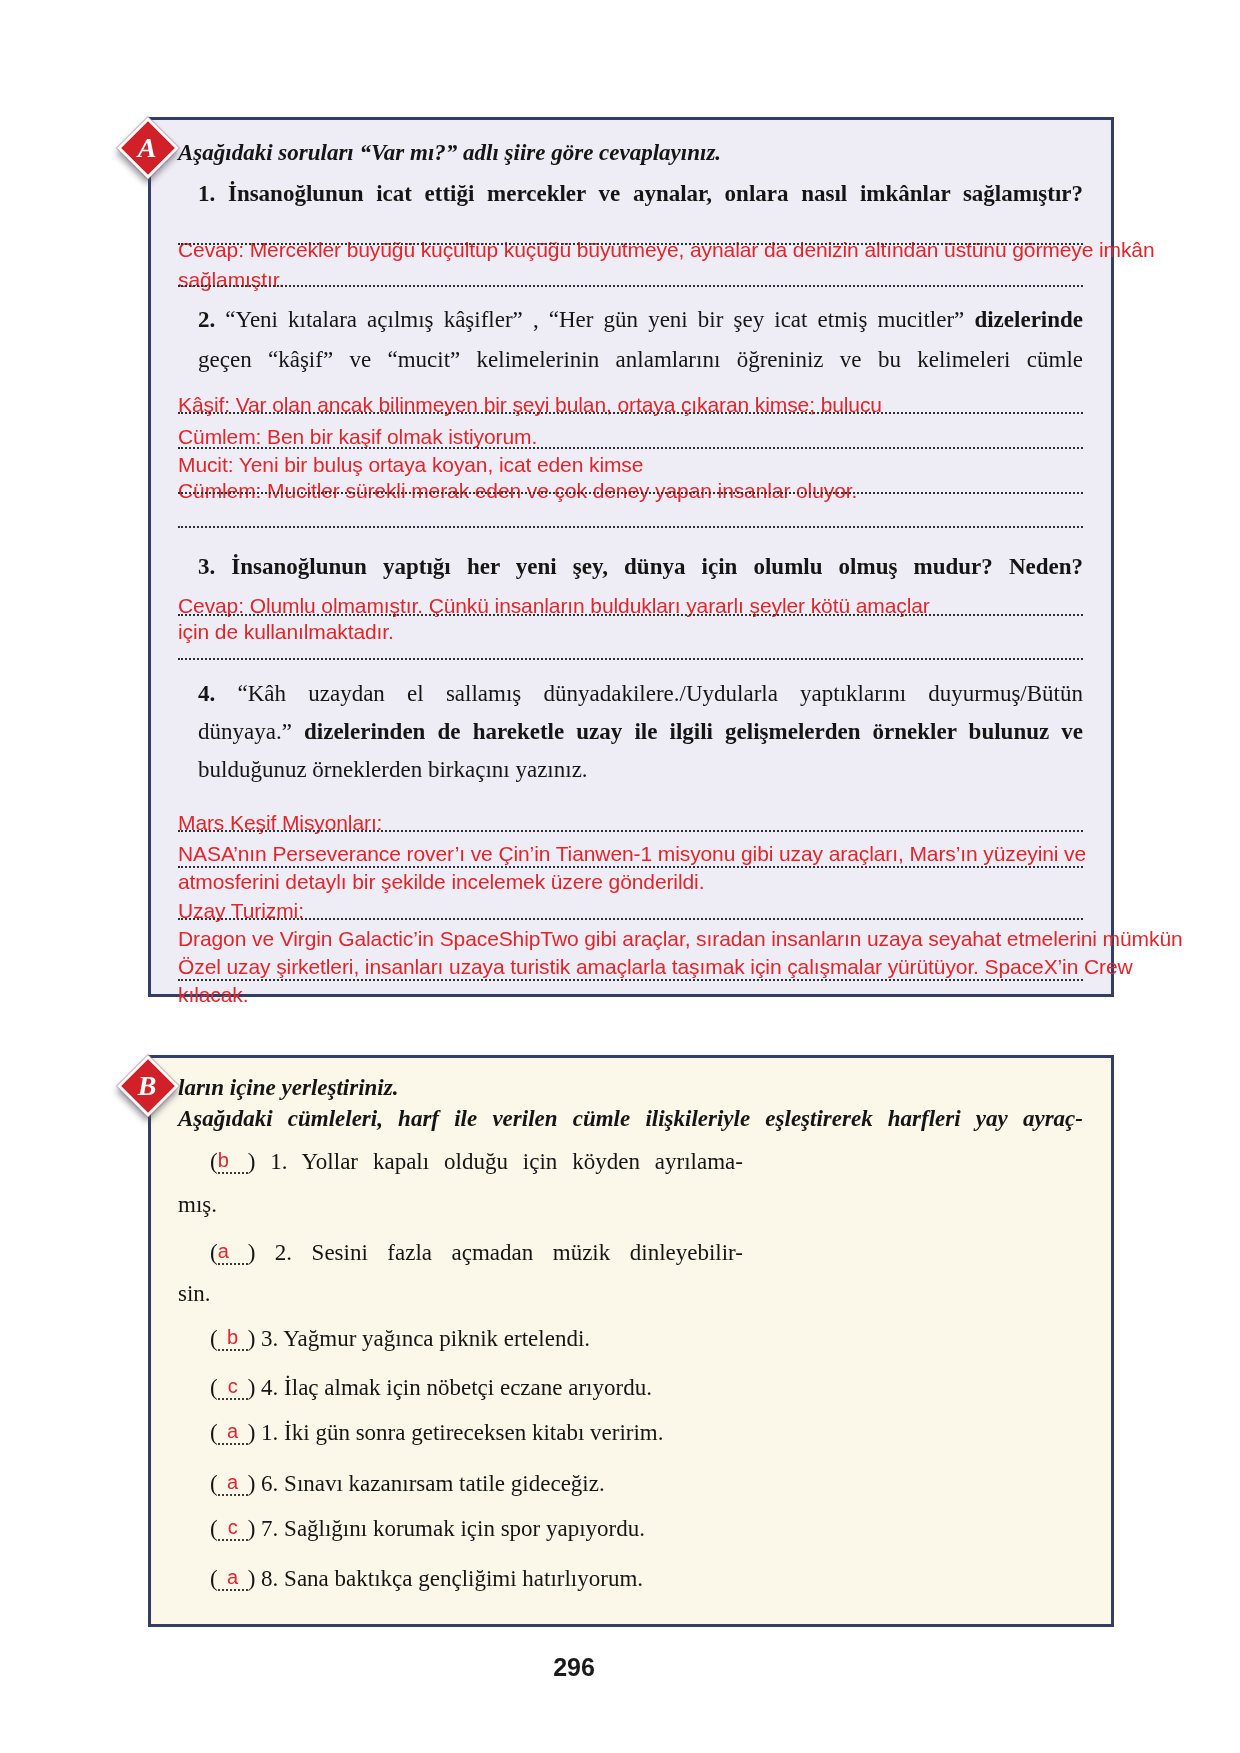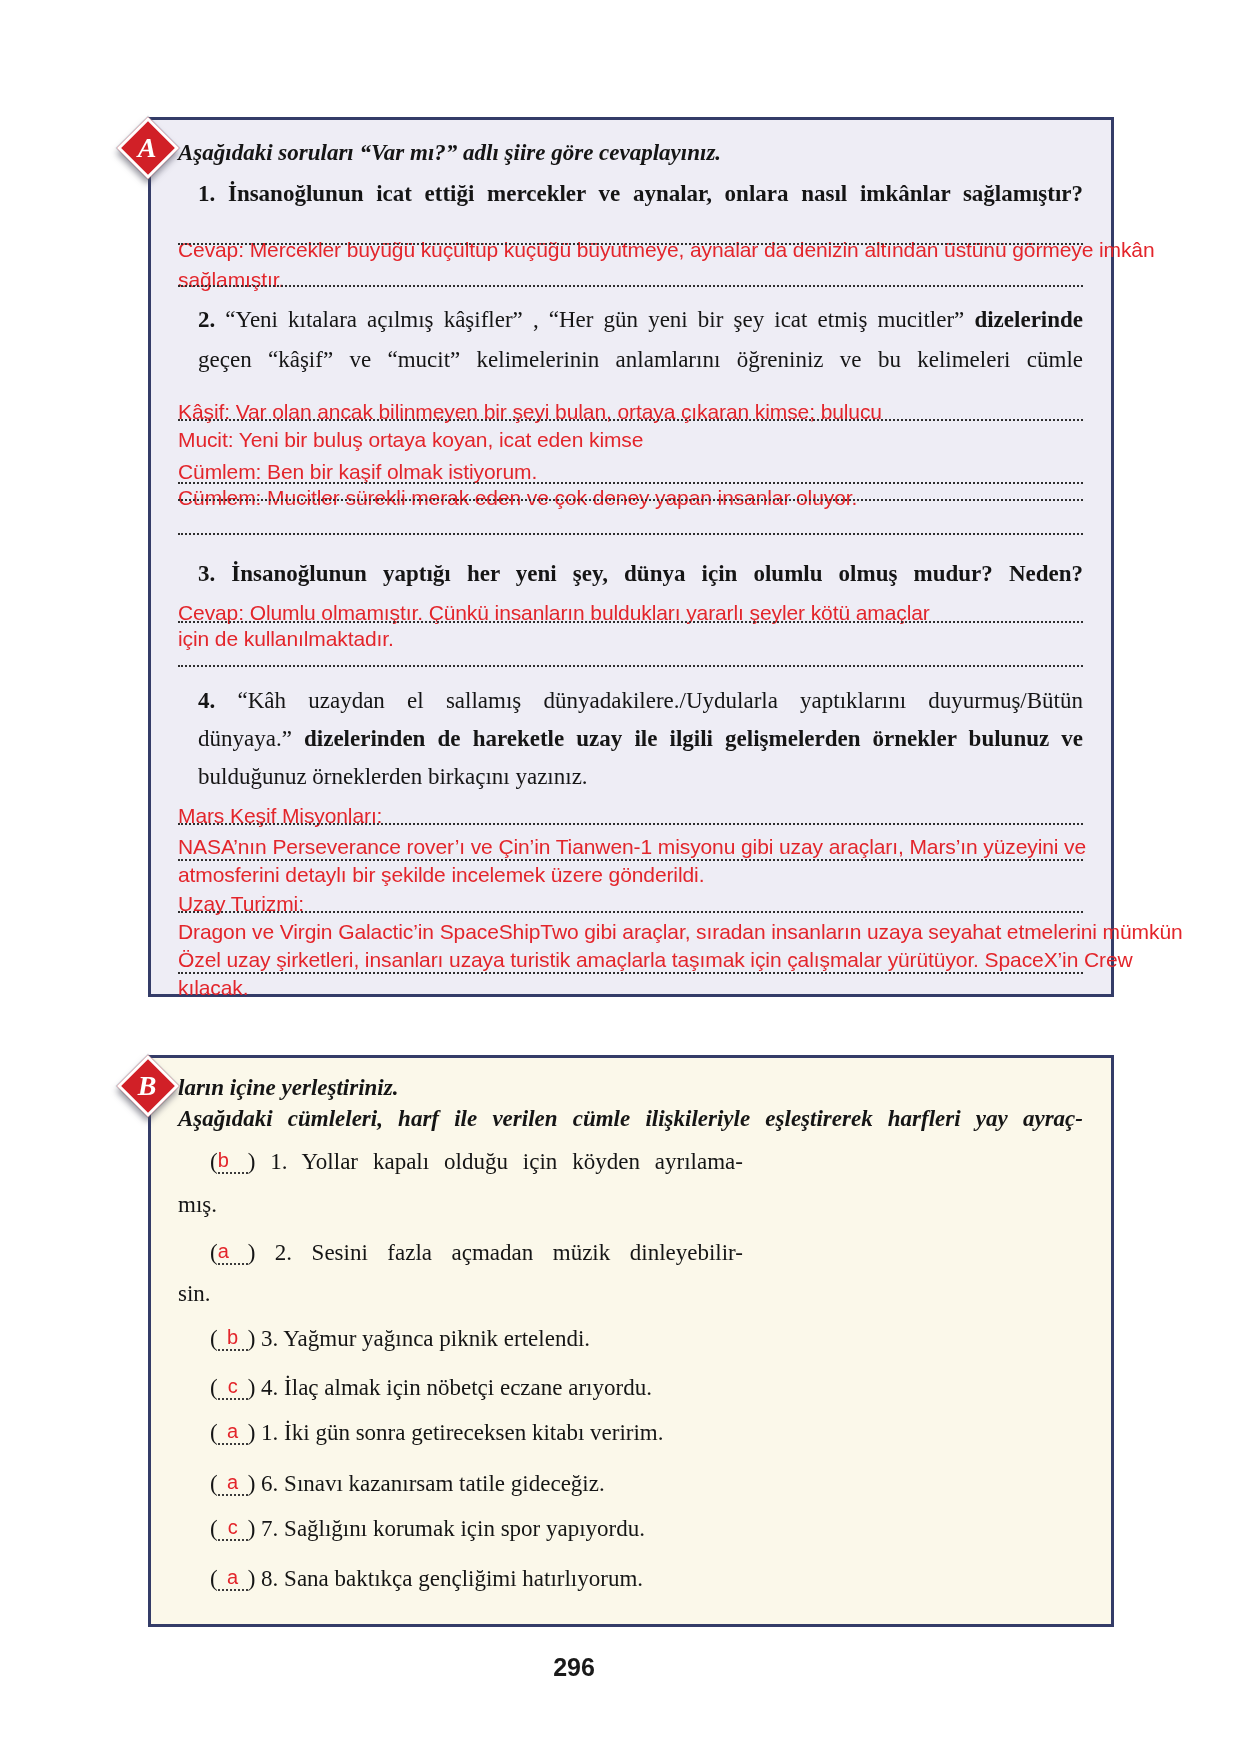--- a/index.html
+++ b/index.html
@@ -22,23 +22,23 @@
   .qp38 .ql{line-height:38px;}
   .bld{font-weight:700;}
   .arow{position:relative;font:400 21px/27px "Liberation Sans",sans-serif;color:#e3252b;
         white-space:nowrap;letter-spacing:-0.1px;}
   .lh25{line-height:25px;}
   .dl{position:absolute;left:0;right:0;border-top:2.5px dotted #2e2e2e;pointer-events:none;}
   .dlb{bottom:1px;} .dlbm{bottom:-1px;} .dl7{top:7px;} .dl55{top:57%;} .dl72{top:72%;} .dl78{top:78%;} .dl82{top:82%;}
   .dotrow{position:relative;height:10px;}
   
   .m-q1{margin-top:10px;} .m-a1{margin-top:26px;} .m-a2{margin-top:3px;}
-  .m-q2{margin-top:7px;} .m-k{margin-top:18px;} .m-cb{margin-top:5px;} .m-mu{margin-top:1px;}
+  .m-q2{margin-top:7px;} .m-k{margin-top:11px;} .m-cb{margin-top:5px;} .m-mu{margin-top:1px;}
   .m-e1{margin-top:16px;} .m-q3{margin-top:22px;} .m-co{margin-top:9px;}
-  .m-e2{margin-top:7px;} .m-q4{margin-top:14px;} .m-mars{margin-top:6px;} .m-nasa{margin-top:4px;}
+  .m-e2{margin-top:7px;} .m-q4{margin-top:14px;} .m-mars{margin-top:20px;} .m-nasa{margin-top:4px;}
   .m-atmo{margin-top:1px;} .m-uzay{margin-top:2px;} .m-1{margin-top:1px;}
   
   .b-title{font:italic 700 23px/31px "Liberation Serif",serif;text-align:justify;}
   .b-title .tl{display:block;text-align:justify;text-align-last:justify;}
   .b-title .tl.last{text-align-last:left;}
   .item{font:400 23px/27px "Liberation Serif",serif;text-indent:32px;}
   .item.jlast{width:565px;text-align:justify;text-align-last:justify;}
   .cont{font:400 23px/27px "Liberation Serif",serif;text-indent:0;}
   .pslot{display:inline-block;width:30px;height:22px;border-bottom:2.3px dotted #3a3a3a;
          text-align:center;vertical-align:-2px;text-indent:0;}
@@ -74,26 +74,26 @@
 
   <div class="qp m-q2">
     <span class="ql"><span class="bld">2.</span> <span>“Yeni kıtalara açılmış kâşifler” , “Her gün yeni bir şey icat etmiş mucitler”</span> <span class="bld">dizelerinde</span></span>
     <span class="ql bld">geçen “kâşif” ve “mucit” kelimelerinin anlamlarını öğreniniz ve bu kelimeleri cümle</span>
   </div>
 
   <div class="arow m-k">
     <i class="dl dl78"></i>
     <span>Kâşif: Var olan ancak bilinmeyen bir şeyi bulan, ortaya çıkaran kimse; bulucu</span>
   </div>
-  <div class="arow m-mu">
-    <span>Mucit: Yeni bir buluş ortaya koyan, icat eden kimse</span>
-  </div>
   <div class="arow m-cb">
     <i class="dl dlb"></i>
     <span>Cümlem: Ben bir kaşif olmak istiyorum.</span>
+  </div>
+  <div class="arow m-mu">
+    <span>Mucit: Yeni bir buluş ortaya koyan, icat eden kimse</span>
   </div>
   <div class="arow lh25">
     <i class="dl dl55"></i>
     <span>Cümlem: Mucitler sürekli merak eden ve çok deney yapan insanlar oluyor.</span>
   </div>
   <div class="dotrow m-e1">
     <i class="dl dlb"></i>
   </div>
 
   <div class="q m-q3">3. İnsanoğlunun yaptığı her yeni şey, dünya için olumlu olmuş mudur? Neden?</div>

